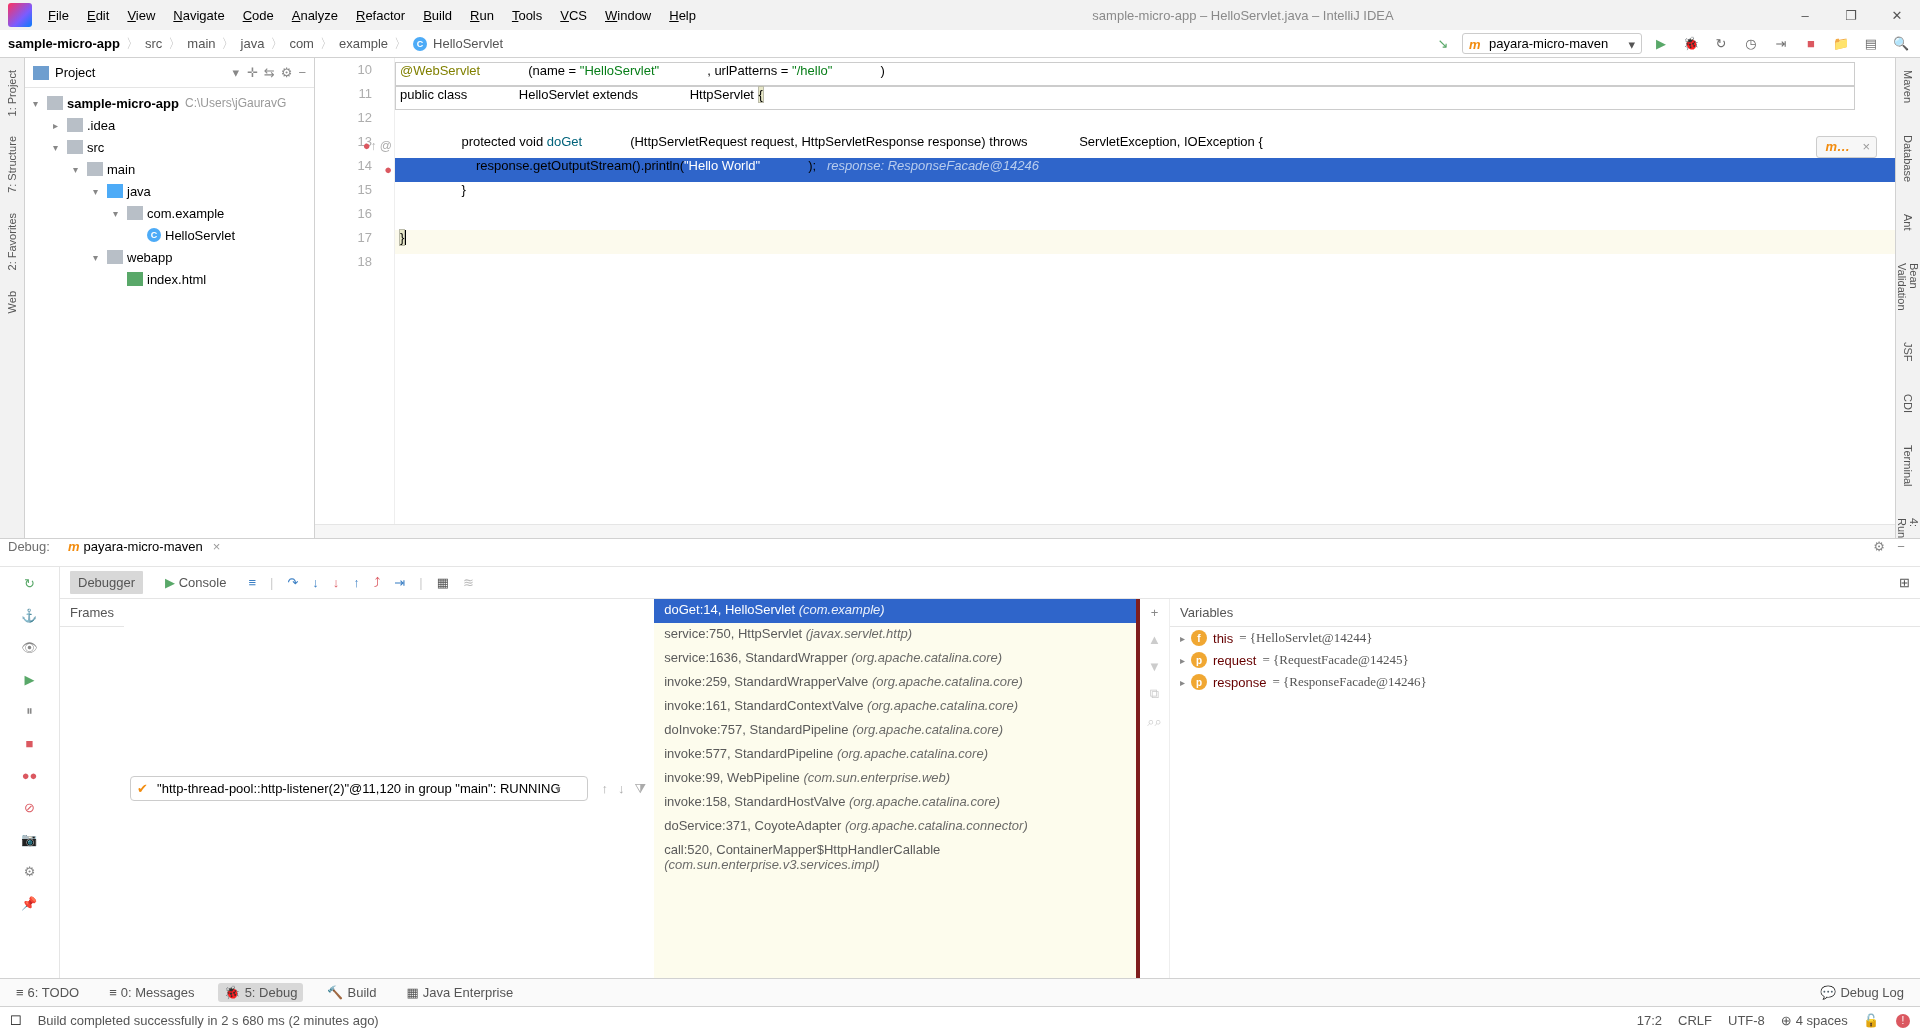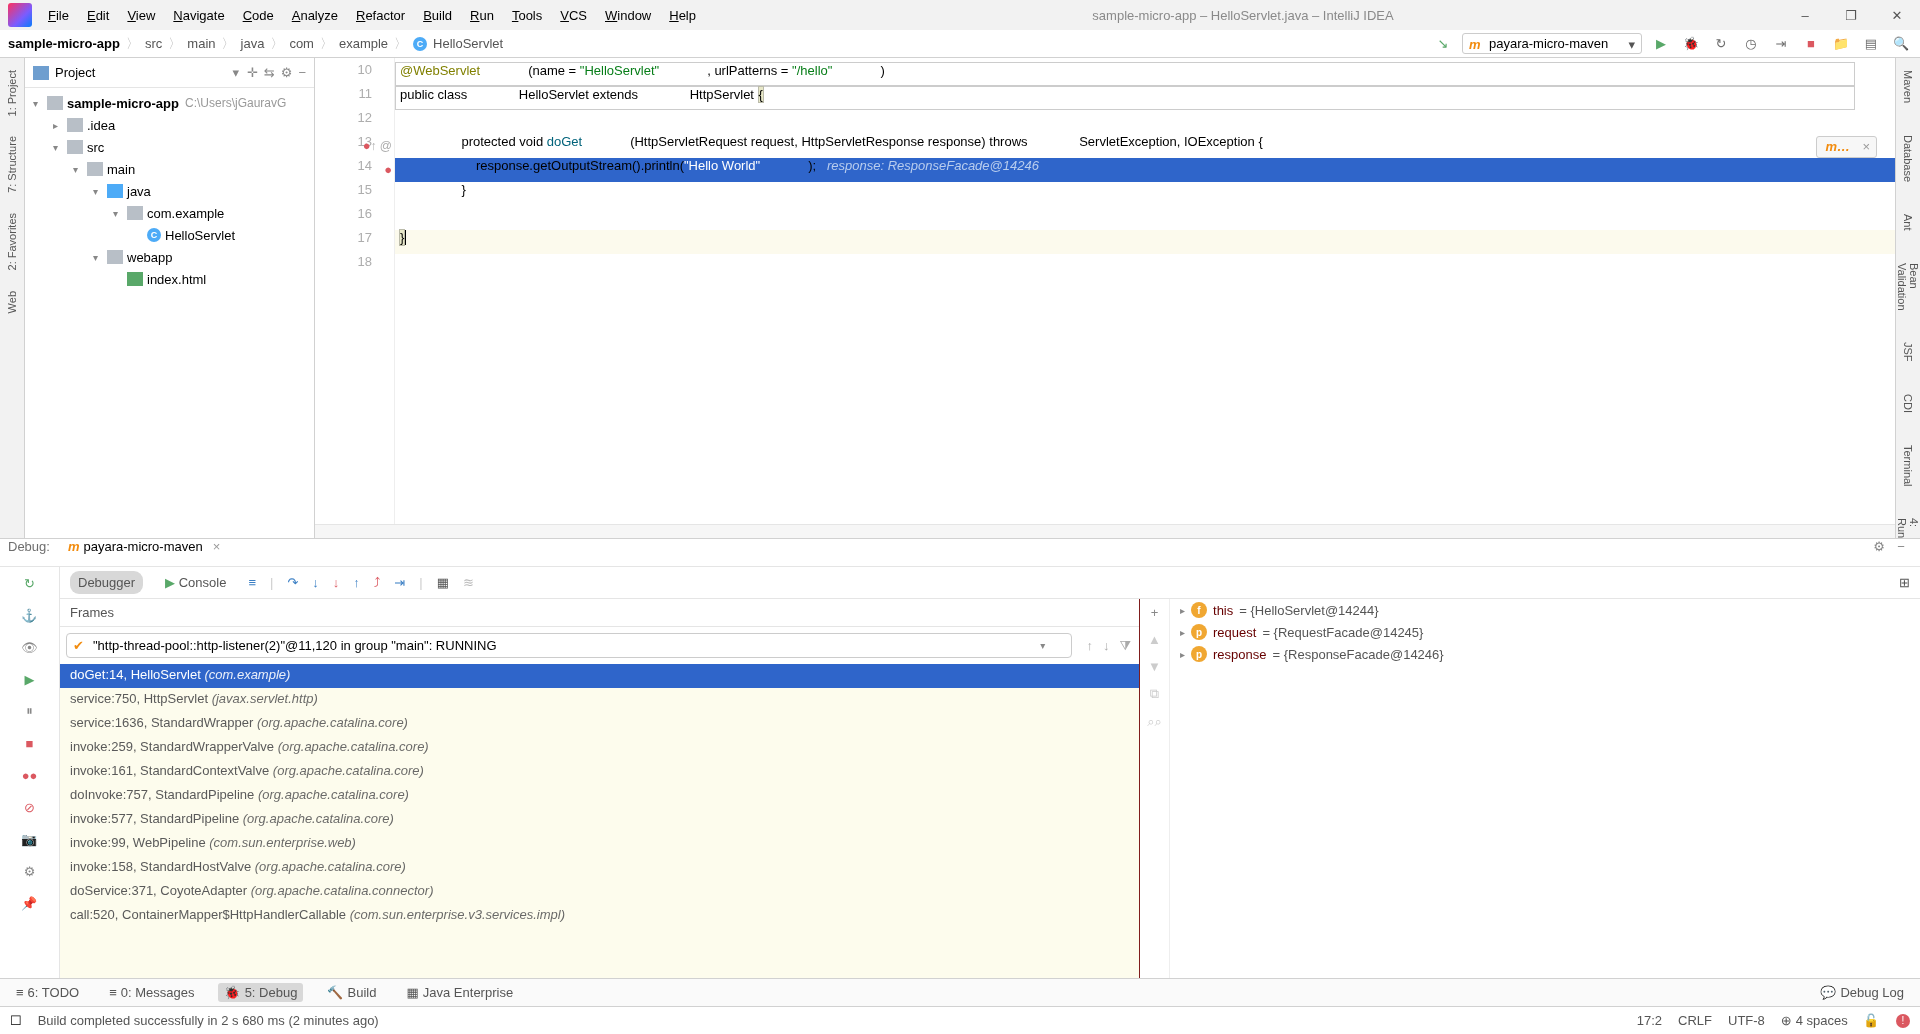--- a/index.html
+++ b/index.html
@@ -71,41 +71,41 @@
 .debugtab .m { color:#f28c0f; font-weight:bold; font-style:italic; }
 .debugtab .x { color:#999; margin-left:6px; }
 .debugtab .spacer { flex:1; }
 .debugtab .rbtn { width:22px; color:#888; text-align:center; }
 .dbgbody { flex:1; display:flex; overflow:hidden; }
 .dbgleft { width:60px; background:#fff; border-right:1px solid #e5e5e5; display:flex; flex-direction:column; align-items:center; padding-top:6px; gap:12px; }
 .dbgleft .ib { width:20px; height:20px; display:flex; align-items:center; justify-content:center; }
 .dbgmain { flex:1; display:flex; flex-direction:column; }
 .dbgtoolbar { height:32px; display:flex; align-items:center; gap:14px; padding:0 10px; border-bottom:1px solid #e5e5e5; }
 .dbgtoolbar .tab { padding:4px 8px; color:#555; }
-.dbgtoolbar .tab.active { background:#d8d8d8; border-radius:9px; }
+.dbgtoolbar .tab.active { background:#d8d8d8; border-radius:1px; }
 .dbgtoolbar .ico { color:#3b7fc4; }
 .dbgsplit { flex:1; display:flex; }
-.frames { flex:1; display:flex; flex-direction:column; border-right:1px solid #7f1d1d; }
+.frames { flex:1; display:flex; flex-direction:row; border-right:4px solid #7f1d1d; }
 .frames .hdr { height:28px; padding:6px 10px; color:#555; border-bottom:1px solid #e5e5e5; }
 .frames .threadsel { margin:6px; border:1px solid #ccc; border-radius:4px; padding:4px 26px 4px 26px; position:relative; }
 .frames .threadsel::before { content:"✔"; color:#f28c0f; position:absolute; left:6px; top:4px; }
 .frames .threadsel::after { content:"▾"; position:absolute; right:26px; top:6px; font-size:10px; color:#888; }
 .frames .flist { flex:1; background:#fdfced; overflow:hidden; position:relative; }
 .frames .fitem { height:24px; padding:3px 10px; color:#5a5a5a; }
 .frames .fitem.sel { background:#2f65ca; color:#fff; }
 .frames .fitem .pkg { font-style:italic; opacity:.9; }
 .vars { width:780px; display:flex; }
 .vars .vside { width:30px; display:flex; flex-direction:column; align-items:center; gap:12px; padding-top:6px; color:#888; border-right:1px solid #eee; }
 .vars .vmain { flex:1; }
 .vars .hdr { height:28px; padding:6px 10px; color:#555; border-bottom:1px solid #e5e5e5; }
 .vars .vrow { padding:3px 10px; display:flex; align-items:center; gap:6px; }
 .vars .vrow .ar { color:#888; font-size:10px; }
 .vars .badge { width:16px; height:16px; border-radius:50%; color:#fff; font-size:10px; display:flex; align-items:center; justify-content:center; font-weight:bold; }
 .vars .vname { color:#660000; }
-.vars .vval { color:#555; }
+.vars .vval { color:#555;font-family:Liberation Serif, serif; }
 .bottombar { height:28px; border-top:1px solid #d1d1d1; display:flex; align-items:center; padding:0 10px; gap:18px; background:#fafafa; }
 .bottombar .bitem { display:flex; align-items:center; gap:4px; color:#555; padding:2px 6px; }
 .bottombar .bitem.active { background:#d8d8d8; border-radius:3px; }
 .bottombar .spacer { flex:1; }
 .statusbar { height:28px; border-top:1px solid #d1d1d1; display:flex; align-items:center; padding:0 10px; gap:16px; background:#fff; }
 .statusbar .spacer { flex:1; }
 .statusbar .sitem { color:#555; display:flex; align-items:center; gap:4px; }
 .redcirc { width:14px; height:14px; background:#db5860; border-radius:50%; color:#fff; font-size:10px; display:flex; align-items:center; justify-content:center; }
 </style>
 </head>
@@ -349,20 +349,21 @@
         </div>
         <div class="vars">
           <div class="vside">
             <span>+</span>
             <span style="color:#ccc">▲</span>
             <span style="color:#ccc">▼</span>
             <span style="color:#ccc">⧉</span>
             <span style="color:#ccc">⌕⌕</span>
           </div>
           <div class="vmain">
+            <div class="hdr">Variables</div>
             <div id="vlist">
                 <div class="vrow">
                   <span class="ar">▸</span>
                   <span class="badge" style="background:#f0a732">f</span>
                   <span class="vname">this</span> 
                   <span class="vval">= {HelloServlet@14244}</span>
                 </div>
                 <div class="vrow">
                   <span class="ar">▸</span>
                   <span class="badge" style="background:#f0a732">p</span>

